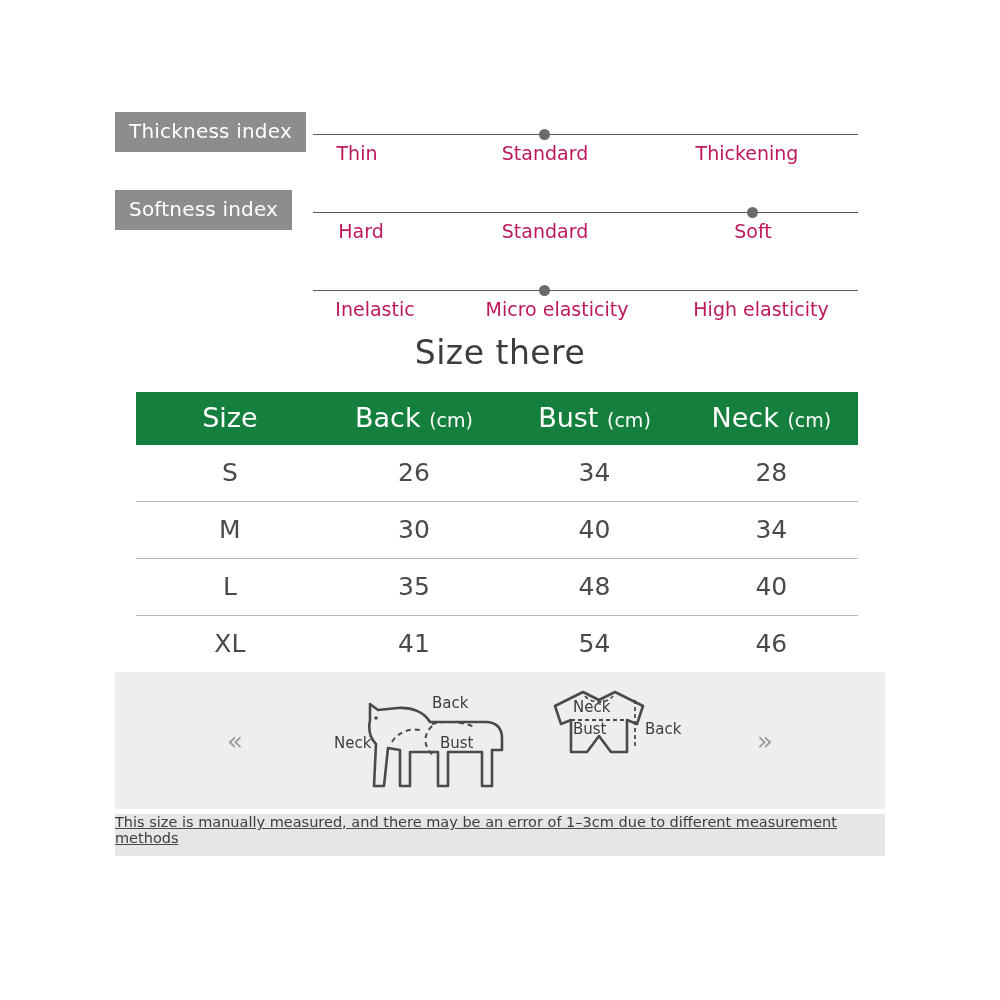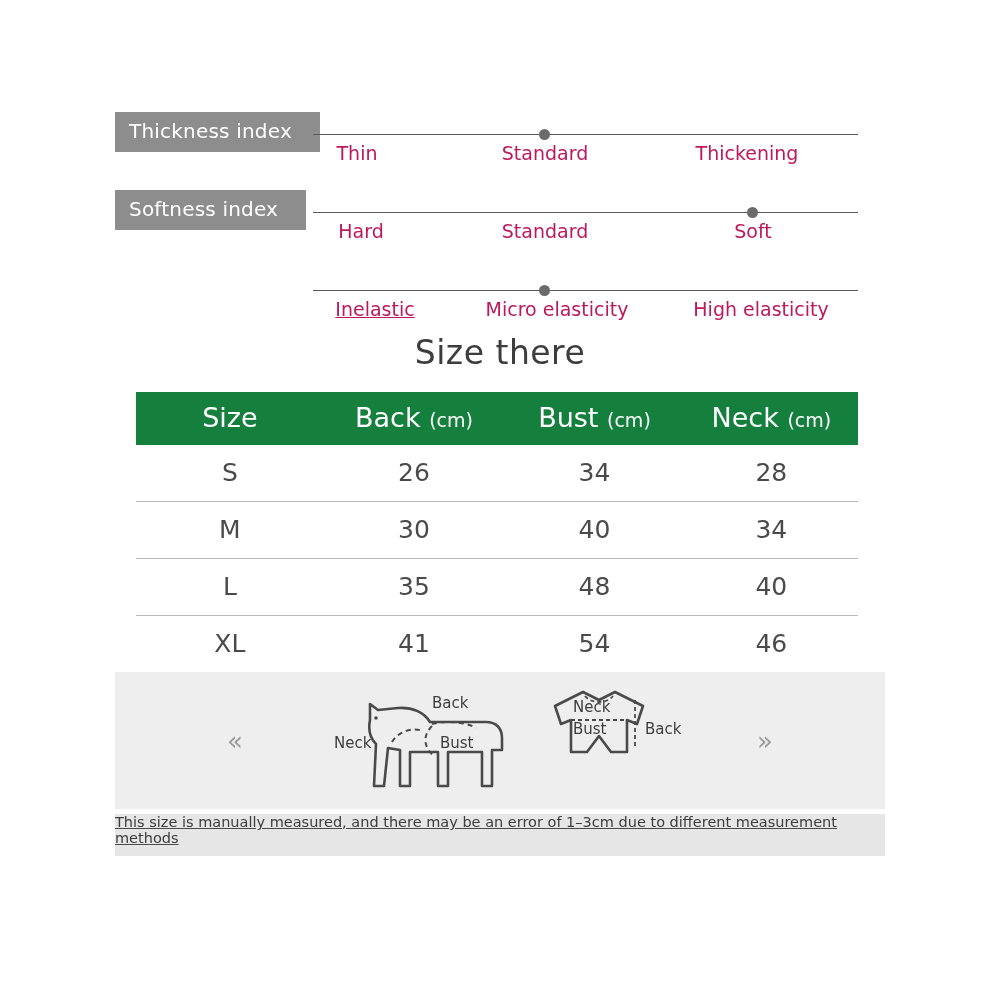--- a/index.html
+++ b/index.html
@@ -34,21 +34,21 @@
     position: relative;
     height: 78px;
   }
   .index-label {
     position: absolute;
     left: 0;
     top: 12px;
     background: #8d8d8d;
     color: #ffffff;
     font-size: 20px;
-    padding: 7px 28px 9px 14px;
+    padding: 7px 14px 9px 14px;
     white-space: nowrap;
     letter-spacing: 0.2px;
   }
 
   .scale {
     position: absolute;
     left: 198px;
     top: 0;
     width: 545px;
     height: 70px;
@@ -213,21 +213,21 @@
           <div class="tick" style="left:440px;">Soft</div>
         </div>
       </div>
     </div>
 
     <div class="index-row">
       <div class="scale">
         <div class="scale-line"></div>
         <div class="dot" style="left:226px;"></div>
         <div class="tick-labels">
-          <div class="tick" style="left:62px;text-decoration:underline;">Inelastic</div>
+          <div class="tick" style="left:62px;">Inelastic</div>
           <div class="tick" style="left:244px;">Micro elasticity</div>
           <div class="tick" style="left:448px;">High elasticity</div>
         </div>
       </div>
     </div>
   </div>
 
   <div class="table-title">Size there</div>
 
   <table class="size-table">

